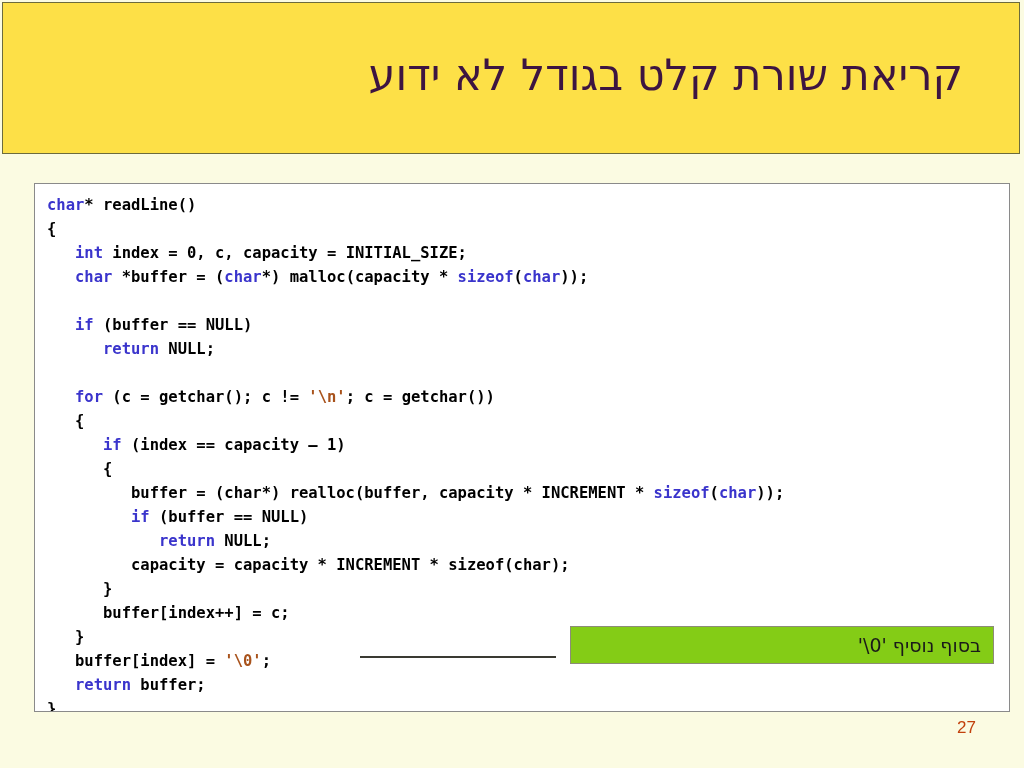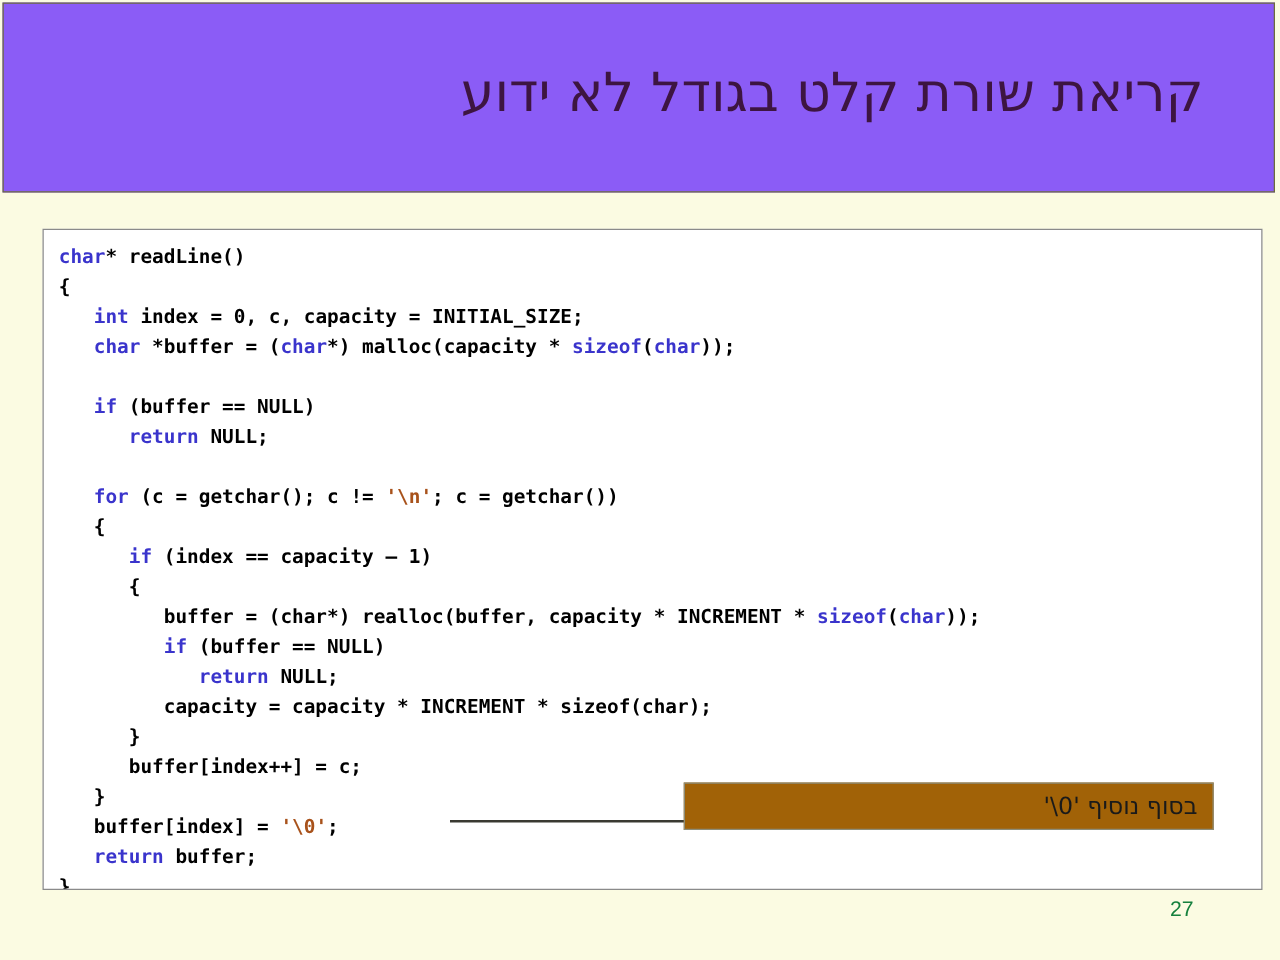--- a/index.html
+++ b/index.html
@@ -15,21 +15,21 @@
     position: relative;
   }
 
   
   #title-band {
     position: absolute;
     left: 2px;
     top: 2px;
     width: 1018px;
     height: 152px;
-    background: #8b5cf6;
+    background: #fde047;
     border: 1px solid #6C6B3C;
     box-sizing: border-box;
     display: flex;
     align-items: center;
     justify-content: flex-end;
   }
   #title-text {
     direction: rtl;
     unicode-bidi: embed;
     color: #3D1541;
@@ -66,25 +66,25 @@
   .code-line {
     height: 24px;
     white-space: pre;
   }
   .kw  { color: #3A34CC; }
   .str { color: #A8521B; }
 
   
   #callout-box {
     position: absolute;
-    left: 547px;
+    left: 570px;
     top: 626px;
     width: 424px;
     height: 38px;
-    background: #a16207;
+    background: #84cc16;
     border: 1px solid #8C8C78;
     box-sizing: border-box;
     display: flex;
     align-items: center;
     justify-content: flex-end;
   }
   #callout-text {
     direction: rtl;
     unicode-bidi: embed;
     font-family: "DejaVu Sans", sans-serif;
@@ -101,24 +101,24 @@
     height: 0;
     border-top: 2px solid #3A3A32;
   }
 
   
   #page-number {
     position: absolute;
     left: 936px;
     top: 718px;
     width: 40px;
-    text-align: left;
+    text-align: right;
     font-family: "Liberation Sans", sans-serif;
     font-size: 17px;
-    color: #15803d;
+    color: #c2410c;
   }
 </style>
 </head>
 <body>
 
 <div id="title-band">
   <div id="title-text">קריאת שורת קלט בגודל לא ידוע</div>
 </div>
 
 <div id="code-box">

